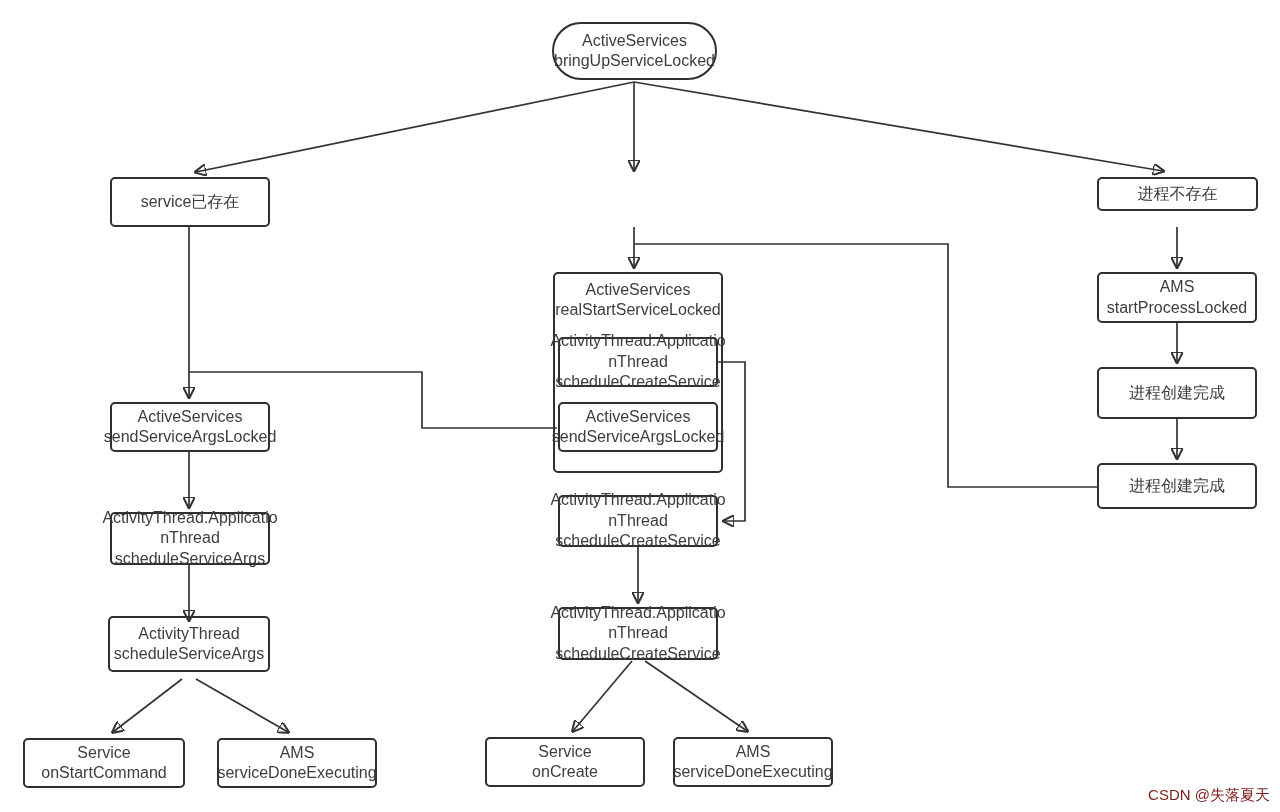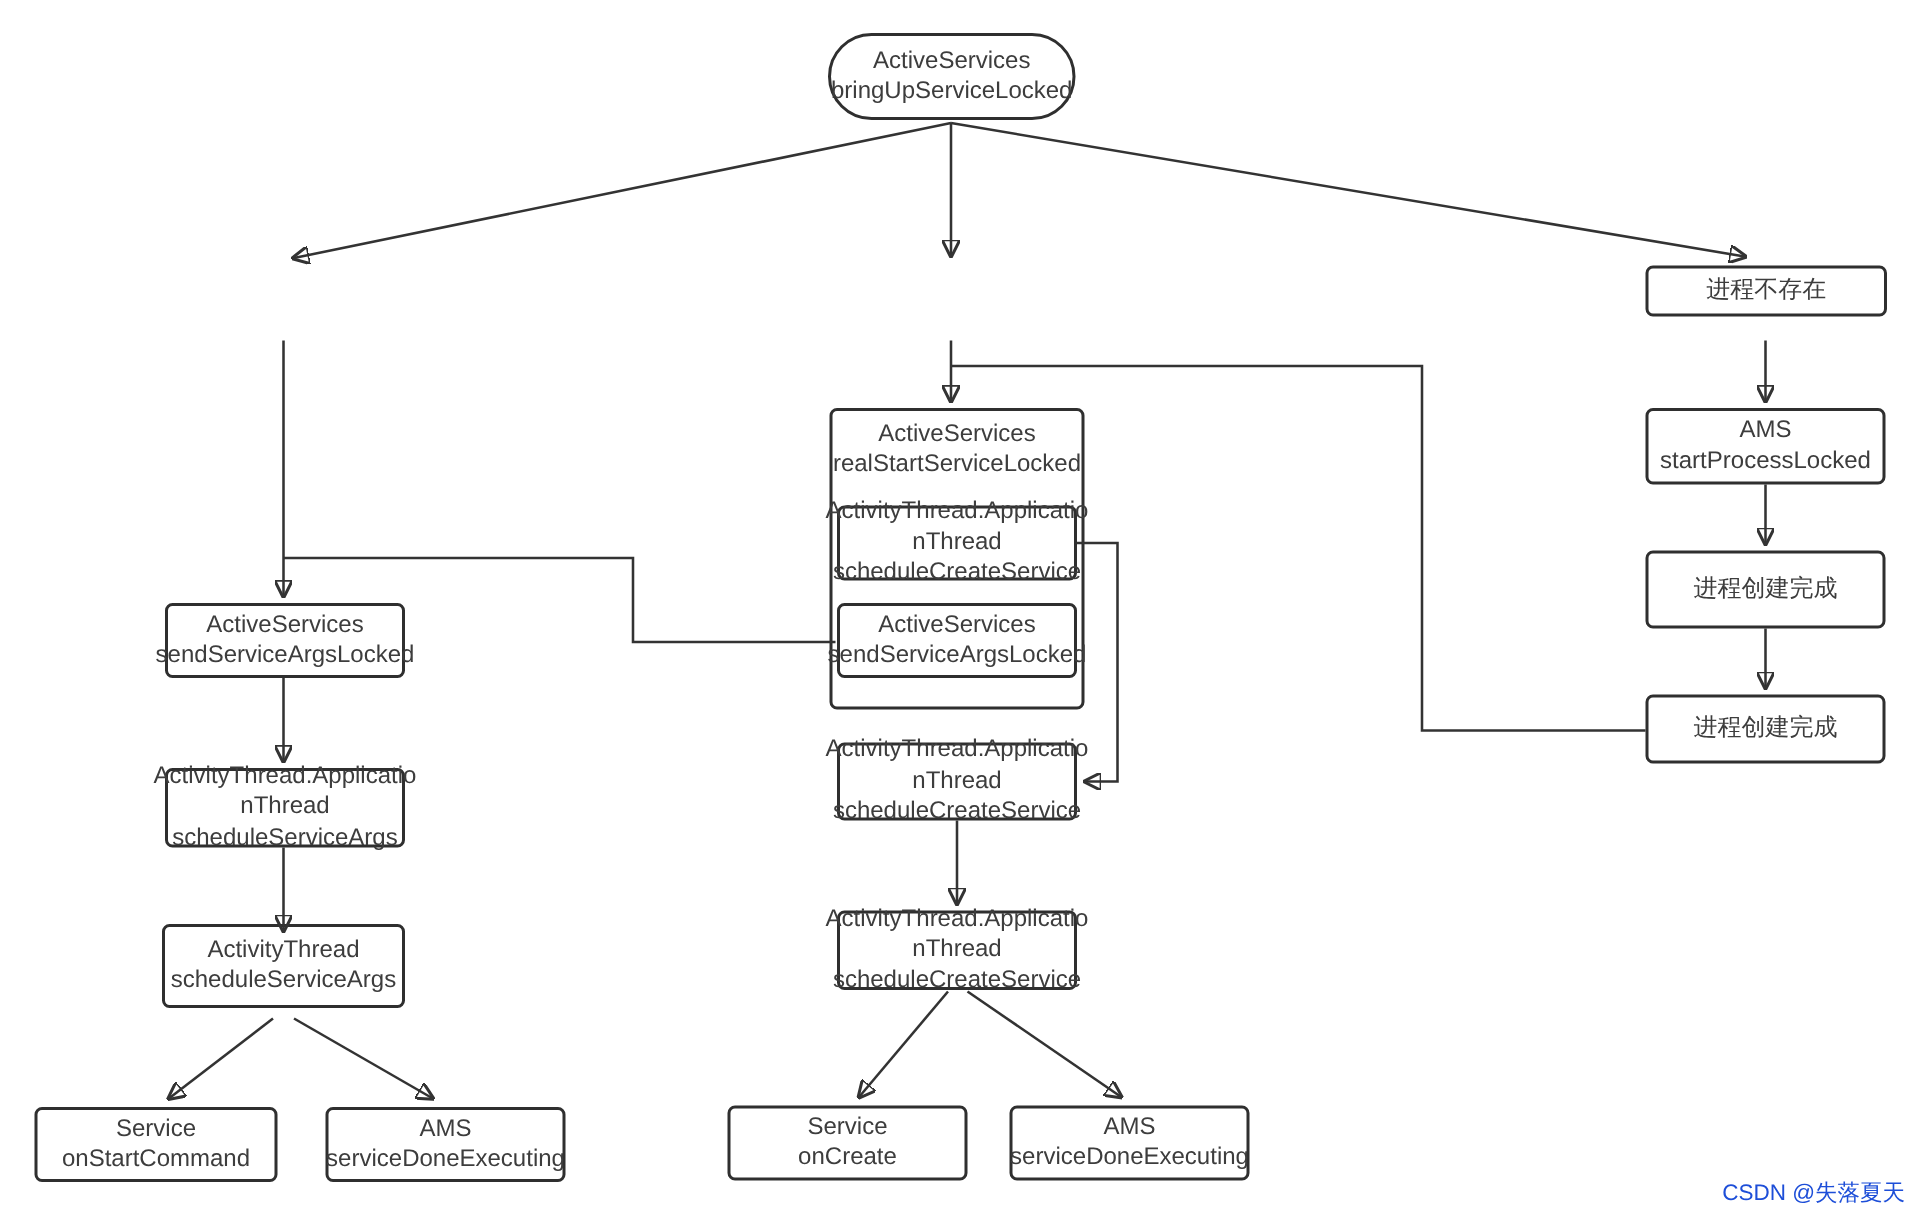--- a/index.html
+++ b/index.html
@@ -42,33 +42,34 @@
   #edges path {
     fill: none;
     stroke: #333333;
     stroke-width: 1.7;
   }
   .watermark {
     position: absolute;
     right: 10px;
     top: 786px;
     font-size: 15px;
-    color: #1d4ed8;
+    color: #7f1d1d;
     z-index: 3;
     text-shadow: 1px 1px 0 #ffffff;
   }
 </style>
 </head>
 <body>
 
 <div id="page">
 
   <div class="node stadium" style="left:552px; top:22px; width:165px; height:58px;">ActiveServices
 bringUpServiceLocked</div>
 
+  <div class="node" style="left:110px; top:177px; width:160px; height:50px;">service已存在</div>
 
 
   <div class="node" style="left:1097px; top:177px; width:161px; height:34px;">进程不存在</div>
 
   <div class="node" style="left:110px; top:402px; width:160px; height:50px;">ActiveServices
 sendServiceArgsLocked</div>
 
   <div class="node" style="left:110px; top:512px; width:160px; height:53px;">ActivityThread.Applicatio
 nThread
 scheduleServiceArgs</div>

